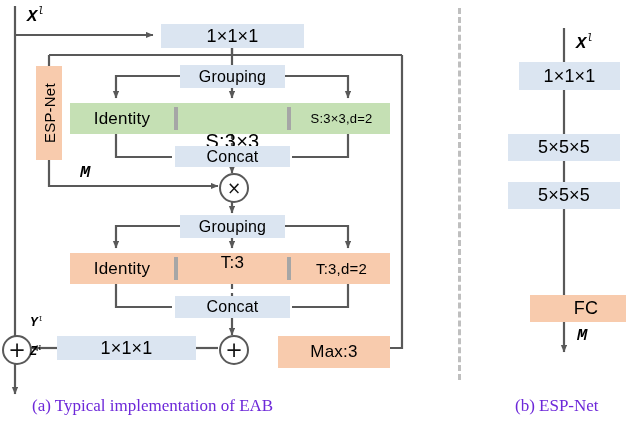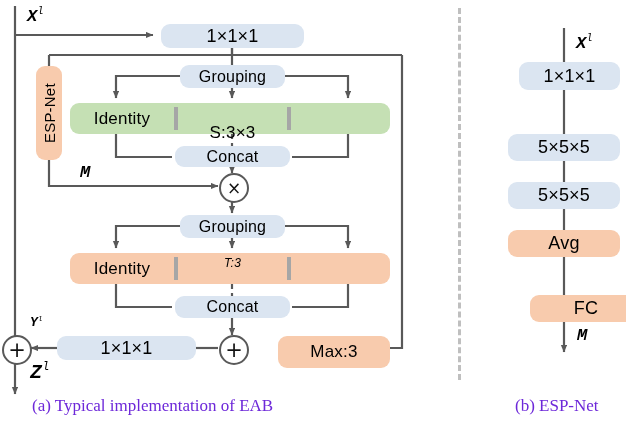--- a/index.html
+++ b/index.html
@@ -1,21 +1,21 @@
 <!DOCTYPE html>
 <html><head>
 <meta charset="utf-8">
 <style>
   html,body{margin:0;padding:0;background:#ffffff;}
   body{width:626px;height:426px;position:relative;overflow:hidden;
        font-family:"Liberation Sans",sans-serif;color:#000;}
   #fig{position:absolute;left:0;top:0;width:626px;height:426px;}
   svg#wires{position:absolute;left:0;top:0;width:626px;height:426px;pointer-events:none;}
   .box{position:absolute;display:flex;align-items:center;justify-content:center;
-       box-sizing:border-box;white-space:nowrap;letter-spacing:0.2px;border-radius:9px;}
+       box-sizing:border-box;white-space:nowrap;letter-spacing:0.2px;}
   .blue{background:#dbe5f1;}
   .green{background:#c5e0b4;}
   .orange{background:#f8cbad;}
   .vert{writing-mode:vertical-rl;transform:rotate(180deg);}
   .lbl{position:absolute;font-family:Liberation Mono, monospace;font-style:italic;
        font-weight:700;white-space:nowrap;}
   .lbl sup{font-size:0.62em;font-style:italic;font-weight:400;}
   .caption{position:absolute;font-family:"Liberation Serif",serif;
            font-size:17px;white-space:nowrap;color:#6d28d9;}
   .opsym{position:absolute;border:2px solid #595959;border-radius:50%;
@@ -84,69 +84,70 @@
 
   <div class="box blue" style="left:161px;top:24px;width:143px;height:24px;font-size:18px;">1×1×1</div>
 
   <div class="box orange vert" style="left:36px;top:66px;width:26px;height:94px;font-size:15px;">ESP-Net</div>
 
   <div class="box blue" style="left:180px;top:65px;width:105px;height:23px;font-size:16px;">Grouping</div>
 
   <div class="box green" style="left:70px;top:103px;width:320px;height:31px;display:block;">
     <span class="box" style="left:0;top:0;width:104px;height:31px;font-size:17px;position:absolute;">Identity</span>
     <span style="position:absolute;left:104px;top:4px;width:4px;height:23px;background:#a6a6a6;"></span>
-    <span class="box" style="left:110px;top:8px;width:105px;height:44px;font-size:17px;position:absolute;">S:3×3</span>
+    <span class="box" style="left:110px;top:16px;width:105px;height:44px;font-size:20px;position:absolute;">S:3×3</span>
     <span style="position:absolute;left:217px;top:4px;width:4px;height:23px;background:#a6a6a6;"></span>
+    <span class="box" style="left:223px;top:0;width:97px;height:31px;font-size:13px;position:absolute;">S:3×3,d=2</span>
   </div>
 
   <div class="box blue" style="left:175px;top:146px;width:115px;height:21px;font-size:16px;">Concat</div>
 
   <div class="opsym" style="left:219px;top:173px;width:26px;height:26px;font-size:17px;">×</div>
 
   <div class="box blue" style="left:180px;top:215px;width:105px;height:23px;font-size:16px;">Grouping</div>
 
   <div class="box orange" style="left:70px;top:253px;width:320px;height:31px;display:block;">
     <span class="box" style="left:0;top:0;width:104px;height:31px;font-size:17px;position:absolute;">Identity</span>
     <span style="position:absolute;left:104px;top:4px;width:4px;height:23px;background:#a6a6a6;"></span>
-    <span class="box" style="left:110px;top:0;width:105px;height:19px;font-size:12px;position:absolute;font-style:italic;">T:3</span>
+    <span class="box" style="left:110px;top:0;width:105px;height:19px;font-size:17px;position:absolute;">T:3</span>
     <span style="position:absolute;left:217px;top:4px;width:4px;height:23px;background:#a6a6a6;"></span>
+    <span class="box" style="left:223px;top:0;width:97px;height:31px;font-size:15px;position:absolute;">T:3,d=2</span>
   </div>
 
   <div class="box blue" style="left:175px;top:296px;width:115px;height:22px;font-size:16px;">Concat</div>
 
   <div class="box blue" style="left:57px;top:336px;width:139px;height:24px;font-size:18px;">1×1×1</div>
 
   <div class="opsym" style="left:219px;top:335px;width:26px;height:26px;font-size:21px;">+</div>
 
   <div class="box orange" style="left:278px;top:336px;width:112px;height:32px;font-size:17px;">Max:3</div>
 
   <div class="opsym" style="left:2px;top:335px;width:26px;height:26px;font-size:21px;">+</div>
 
   <div class="lbl" style="left:27px;top:5px;font-size:17px;">
     <span>X</span><sup>l</sup>
   </div>
   <div class="lbl" style="left:80px;top:163px;font-size:17px;">M</div>
   <div class="lbl" style="left:30px;top:314px;font-size:13px;">
     <span>Y</span><sup>l</sup>
   </div>
-  <div class="lbl" style="left:30px;top:360px;font-size:20px;">
+  <div class="lbl" style="left:30px;top:344px;font-size:12px;">
     <span>Z</span><sup>l</sup>
   </div>
 
   <div class="caption" style="left:32px;top:396px;">(a) Typical implementation of EAB</div>
 
   <div class="divider" style="left:458px;top:8px;height:372px;"></div>
 
   <div class="lbl" style="left:576px;top:32px;font-size:17px;">
     <span>X</span><sup>l</sup>
   </div>
 
   <div class="box blue" style="left:519px;top:62px;width:101px;height:28px;font-size:18px;">1×1×1</div>
   <div class="box blue" style="left:508px;top:134px;width:112px;height:27px;font-size:18px;">5×5×5</div>
   <div class="box blue" style="left:508px;top:182px;width:112px;height:27px;font-size:18px;">5×5×5</div>
-  <div class="box orange" style="left:508px;top:230px;width:112px;height:27px;font-size:18px;">Avg</div>
   <div class="box orange" style="left:530px;top:295px;width:112px;height:27px;font-size:18px;">FC</div>
 
   <div class="lbl" style="left:577px;top:326px;font-size:17px;">M</div>
 
   <div class="caption" style="left:515px;top:396px;">(b) ESP-Net</div>
 
 </div>
 
 </body></html>

